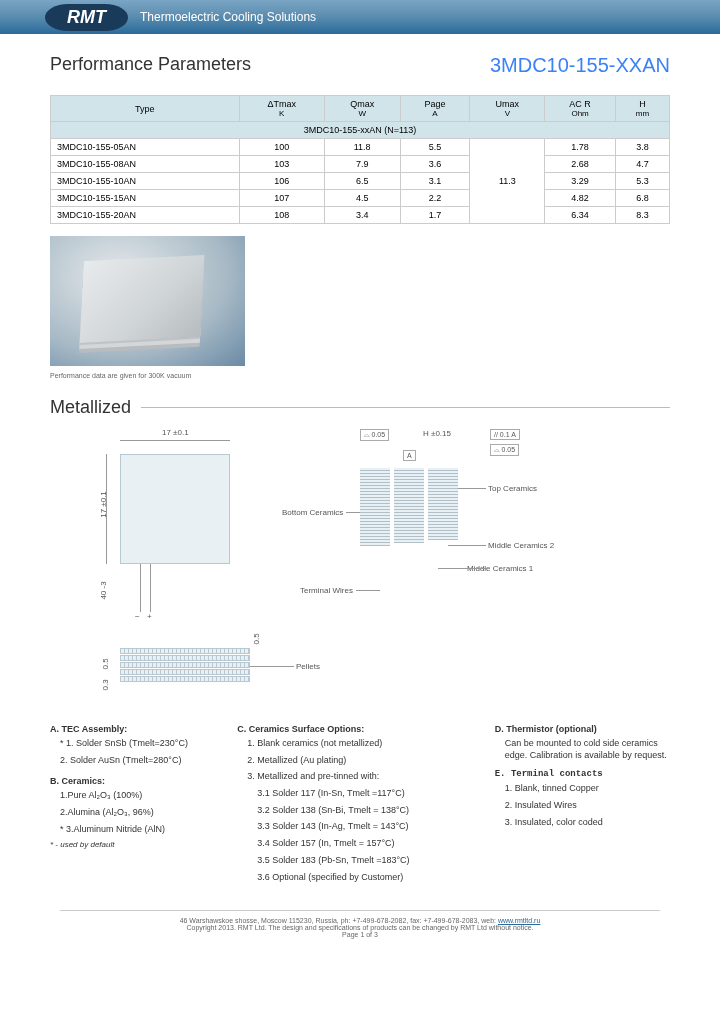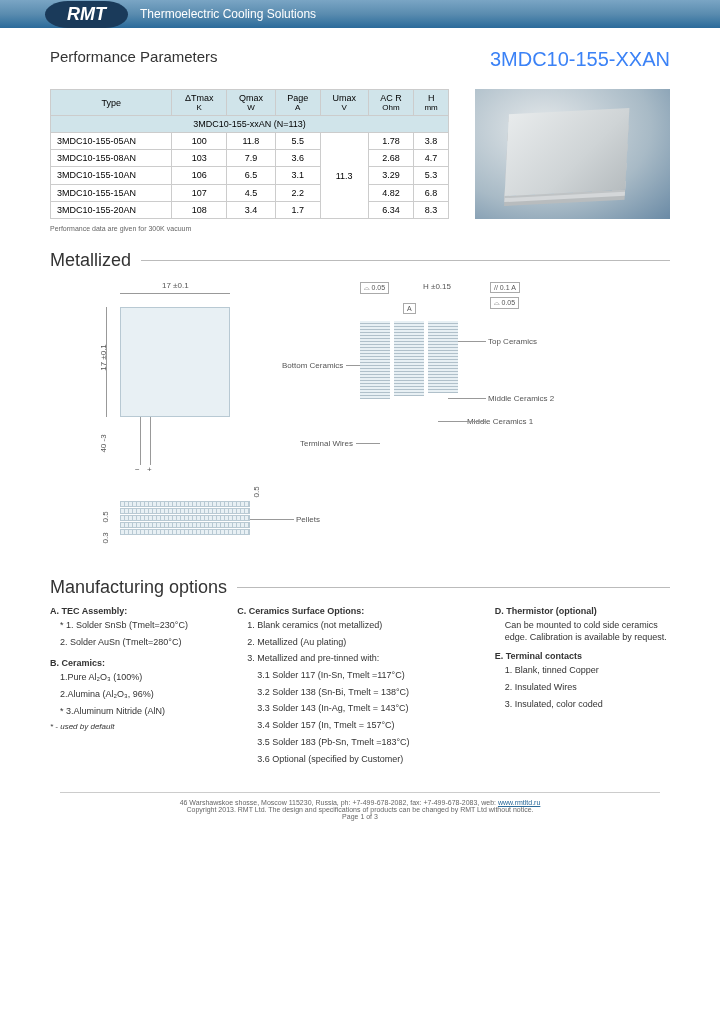--- a/index.html
+++ b/index.html
@@ -1,28 +1,28 @@
 <!DOCTYPE html>
 <html><head>
 <meta charset="utf-8">
 <style>
   * { margin: 0; padding: 0; box-sizing: border-box; }
   body { font-family: Arial, sans-serif; background: #fff; width: 720px; }
   
-  .header-bar { height: 28px; background: linear-gradient(to bottom, #7aa5c4 0%, #5a8caf 50%, #2a6a9a 100%); display: flex; align-items: center; padding: 0 0 0 45px; }
+  .header-bar { height: 34px; background: linear-gradient(to bottom, #7aa5c4 0%, #5a8caf 50%, #2a6a9a 100%); display: flex; align-items: center; padding: 0 0 0 45px; }
   .logo-oval { background: #1a3a5a; color: #fff; font-weight: bold; font-style: italic; font-size: 18px; padding: 3px 22px; border-radius: 50% / 90%; margin-right: 12px; }
   .tagline { color: #fff; font-size: 12px; }
   
   .content { padding: 20px 50px 10px 50px; }
   
   .title-row { display: flex; justify-content: space-between; margin-bottom: 18px; }
-  .section-title { color: #333; font-size: 15px; font-weight: normal; }
+  .section-title { color: #333; font-size: 18px; font-weight: normal; }
   .part-no { color: #3b82f6; font-size: 20px; }
   
-  .top-section { display: flex; gap: 26px; margin-bottom: 6px; }
+  .top-section { display: flex; gap: 12px; margin-bottom: 6px; flex-direction: column; }
   
   .params-table { border-collapse: collapse; font-size: 9px; flex: 1; }
   .params-table th, .params-table td { border: 1px solid #ccc; padding: 3px 6px; text-align: center; }
   .params-table th { background: #d0e4ea; font-weight: normal; }
   .params-table .sub-unit { font-size: 8px; }
   .params-table .group-row td { background: #d0e4ea; font-weight: normal; }
   .params-table td:first-child { text-align: left; margin-left: 41px; }
   
   .product-photo { width: 195px; height: 130px; background: radial-gradient(ellipse at 35% 30%, #e4e8ea 0%, #a8bac6 60%, #6a8aa5 100%); position: relative; }
   .product-photo::before { content: ""; position: absolute; left: 32px; top: 22px; width: 120px; height: 82px; background: linear-gradient(135deg, #e8ebec 0%, #cfd4d6 60%, #b6bcbf 100%); transform: skewX(-6deg) rotate(-3deg); box-shadow: 0 2px 0 #bfc3c5, 0 6px 0 #d4d7d9, 0 10px 0 #b8bcbe; }
@@ -279,23 +279,20 @@
         <div class="layer"></div>
         <div class="layer"></div>
     </div>
     <div class="dim-text" style="left:246px; top:236px;">Pellets</div>
     <div class="dim-line" style="left:200px; top:240px; width:44px; height:1px;"></div>
     <div class="dim-text" style="left:206px; top:214px; transform:rotate(-90deg); transform-origin:left;">0.5</div>
     <div class="dim-text" style="left:55px; top:239px; transform:rotate(-90deg); transform-origin:left;">0.5</div>
     <div class="dim-text" style="left:55px; top:260px; transform:rotate(-90deg); transform-origin:left;">0.3</div>
   </div>
 
-  <div class="section-header">
-    <span>Manufacturing options</span>
-  </div>
 
   <div class="mfg-options">
     <div class="mfg-col">
       <div class="mfg-title">A. TEC Assembly:</div>
       <div class="mfg-item">* 1. Solder SnSb (Tmelt=230°C)</div>
       <div class="mfg-item">2. Solder AuSn (Tmelt=280°C)</div>
       <div class="mfg-title" style="margin-top:10px;">B. Ceramics:</div>
       <div class="mfg-item">1.Pure Al₂O₃ (100%)</div>
       <div class="mfg-item">2.Alumina (Al₂O₃, 96%)</div>
       <div class="mfg-item">* 3.Aluminum Nitride (AlN)</div>
@@ -309,21 +306,21 @@
       <div class="mfg-sub">3.1 Solder 117 (In-Sn, Tmelt =117°C)</div>
       <div class="mfg-sub">3.2 Solder 138 (Sn-Bi, Tmelt = 138°C)</div>
       <div class="mfg-sub">3.3 Solder 143 (In-Ag, Tmelt = 143°C)</div>
       <div class="mfg-sub">3.4 Solder 157 (In, Tmelt = 157°C)</div>
       <div class="mfg-sub">3.5 Solder 183 (Pb-Sn, Tmelt =183°C)</div>
       <div class="mfg-sub">3.6 Optional (specified by Customer)</div>
     </div>
     <div class="mfg-col">
       <div class="mfg-title">D. Thermistor (optional)</div>
       <div class="mfg-item">Can be mounted to cold side ceramics edge. Calibration is available by request.</div>
-      <div class="mfg-title" style="margin-top:8px;">E. Terminal contacts</div>
+      <div class="mfg-title" style="margin-top:8px;font-family:Liberation Mono, monospace;">E. Terminal contacts</div>
       <div class="mfg-item">1. Blank, tinned Copper</div>
       <div class="mfg-item">2. Insulated Wires</div>
       <div class="mfg-item">3. Insulated, color coded</div>
     </div>
   </div>
 
 </div>
 
 <div class="footer">
   <div class="footer-line"></div>

